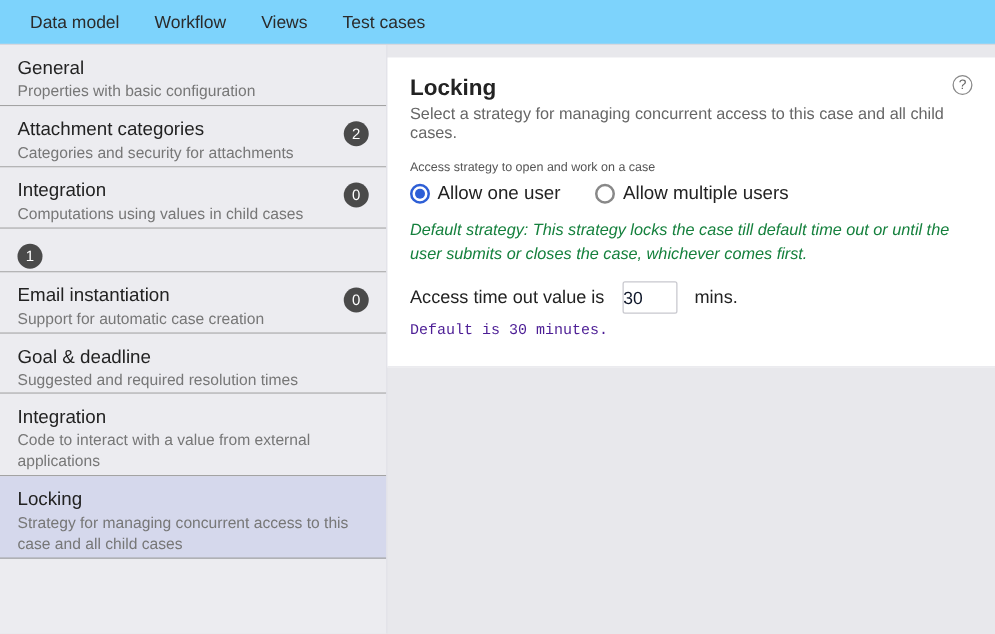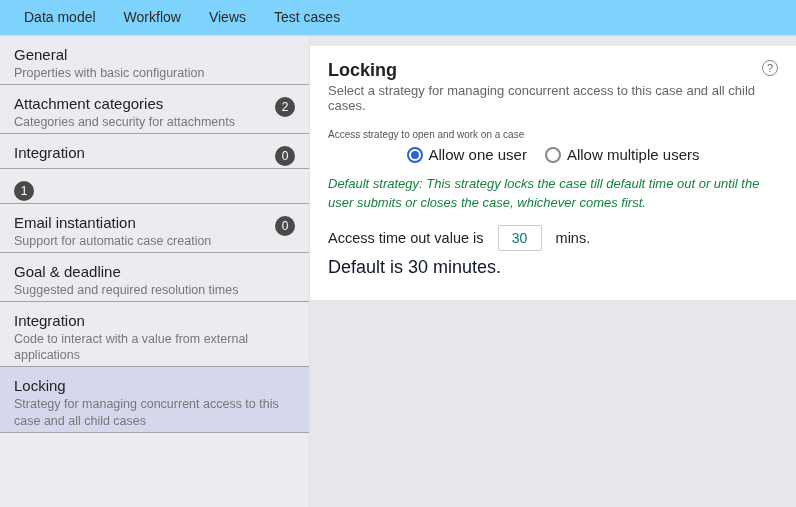--- a/index.html
+++ b/index.html
@@ -111,21 +111,21 @@
   .panel .subtitle {
     font-size: 13px;
     color: #666;
     margin-bottom: 16px;
   }
   .field-label {
     font-size: 10px;
     color: #555;
     margin-bottom: 6px;
   }
-  .radio-row { display: flex; gap: 18px; margin-bottom: 12px; justify-content: center; }
+  .radio-row { display: flex; gap: 28px; margin-bottom: 12px; }
   .radio-opt {
     display: flex;
     align-items: center;
     gap: 6px;
     cursor: pointer;
   }
   .radio {
     width: 16px; height: 16px;
     border: 2px solid #888;
     border-radius: 50%;
@@ -154,25 +154,24 @@
     gap: 14px;
     font-size: 14.5px;
     color: #222;
     margin-bottom: 6px;
   }
   .timeout-row input {
     width: 44px;
     height: 26px;
     border: 1px solid #c8c8ce;
     border-radius: 2px;
-    text-align: center;
     font-size: 14px;
-    color: #0f766e;
-  }
-  .hint { font-size: 18px; color: #0f172a; }
+    color: #0f172a;
+  }
+  .hint { font-size: 12px; color: #4c1d95; font-family: Liberation Mono, monospace; }
 </style>
 </head>
 <body>
 
 <div class="tabbar">
   <div class="tab">Data model</div>
   <div class="tab">Workflow</div>
   <div class="tab">Views</div>
   <div class="tab">Test cases</div>
 </div>
@@ -191,20 +190,21 @@
       <div class="texts">
         <div class="title">Attachment categories</div>
         <div class="desc">Categories and security for attachments</div>
       </div>
       <div class="badge">2</div>
     </div>
 
     <div class="sidebar-item">
       <div class="texts">
         <div class="title">Integration</div>
+        <div class="desc">Computations using values in child cases</div>
       </div>
       <div class="badge">0</div>
     </div>
 
     <div class="sidebar-item">
       <div class="badge">1</div>
     </div>
 
     <div class="sidebar-item">
       <div class="texts">

